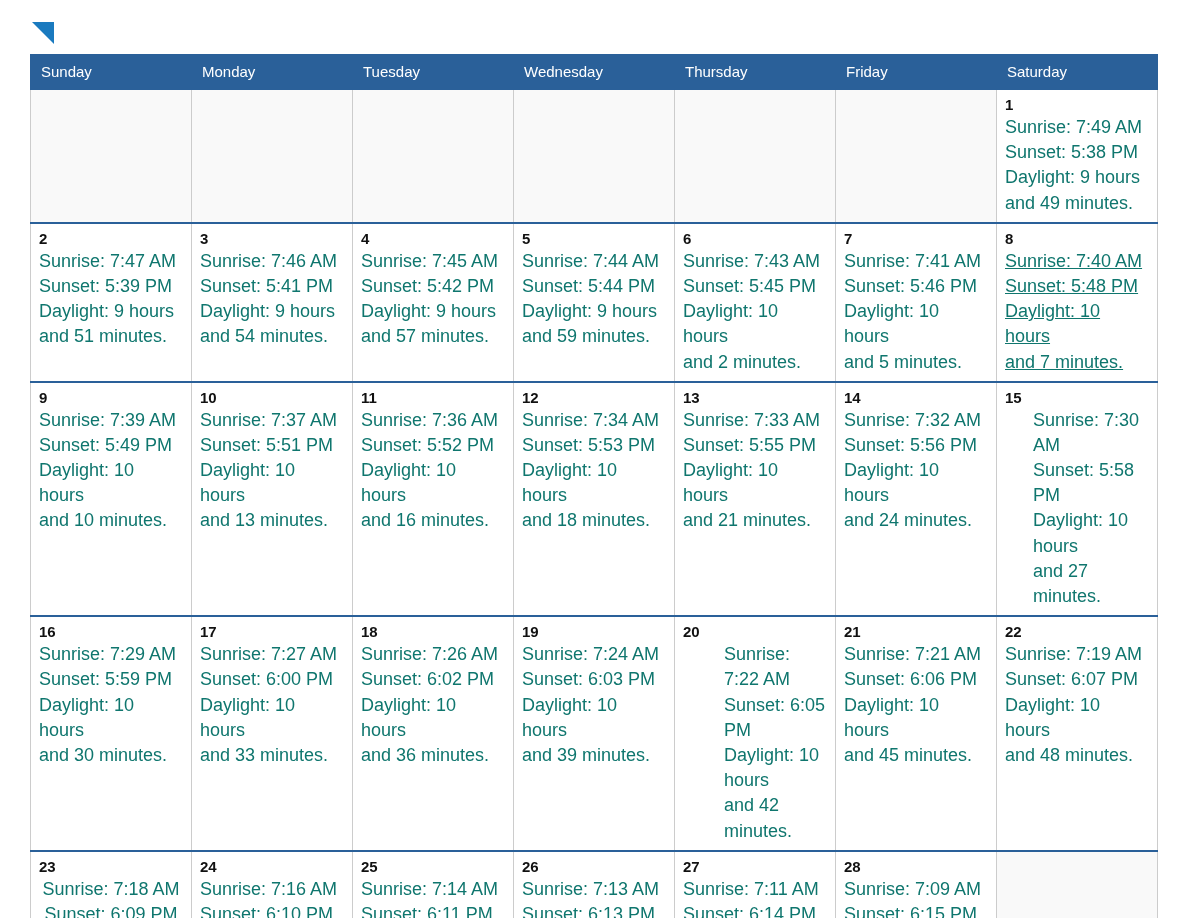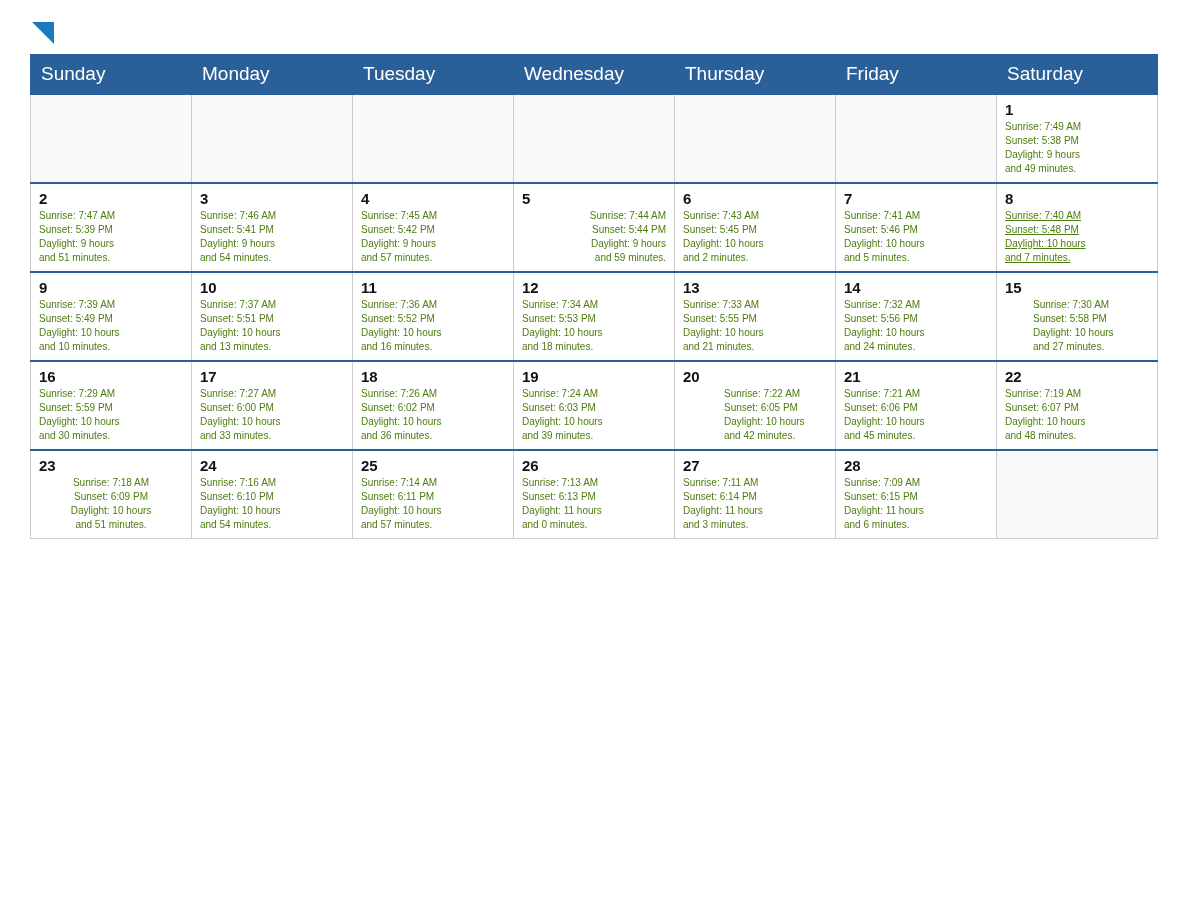--- a/index.html
+++ b/index.html
@@ -41,21 +41,21 @@
       margin-top: 4px;
     }
     .calendar {
       width: 100%;
       border-collapse: collapse;
       margin-top: 6px;
     }
     .calendar th {
       background-color: #2a6099;
       color: #fff;
-      font-size: 19px;
+      font-size: 15px;
       font-weight: normal;
       padding: 8px 10px;
       text-align: left;
       border: 1px solid #2a6099;
     }
     .calendar td {
       border: 1px solid #ccc;
       vertical-align: top;
       padding: 6px 8px;
       width: 14.28%;
@@ -68,22 +68,22 @@
       border-top: 2px solid #2a6099;
     }
     .day-num {
       font-size: 15px;
       font-weight: bold;
       color: #111;
       display: block;
       margin-bottom: 2px;
     }
     .day-info {
-      font-size: 10px;
-      color: #4d7c0f;
+      font-size: 18px;
+      color: #0f766e;
       line-height: 1.4;
     }
     .empty-cell {
       background: #f9f9f9;
     }
     .logo-wrapper {
       display: flex;
       flex-direction: column;
       align-items: flex-start;
     }
@@ -161,21 +161,21 @@
         </td>
         <td>
           <span class="day-num">4</span>
           <div class="day-info" style="white-space: pre-line;">Sunrise: 7:45 AM
 Sunset: 5:42 PM
 Daylight: 9 hours
 and 57 minutes.</div>
         </td>
         <td>
           <span class="day-num">5</span>
-          <div class="day-info" style="white-space: pre-line; text-align: right;">Sunrise: 7:44 AM
+          <div class="day-info" style="white-space: pre-line;">Sunrise: 7:44 AM
 Sunset: 5:44 PM
 Daylight: 9 hours
 and 59 minutes.</div>
         </td>
         <td>
           <span class="day-num">6</span>
           <div class="day-info" style="white-space: pre-line;">Sunrise: 7:43 AM
 Sunset: 5:45 PM
 Daylight: 10 hours
 and 2 minutes.</div>

